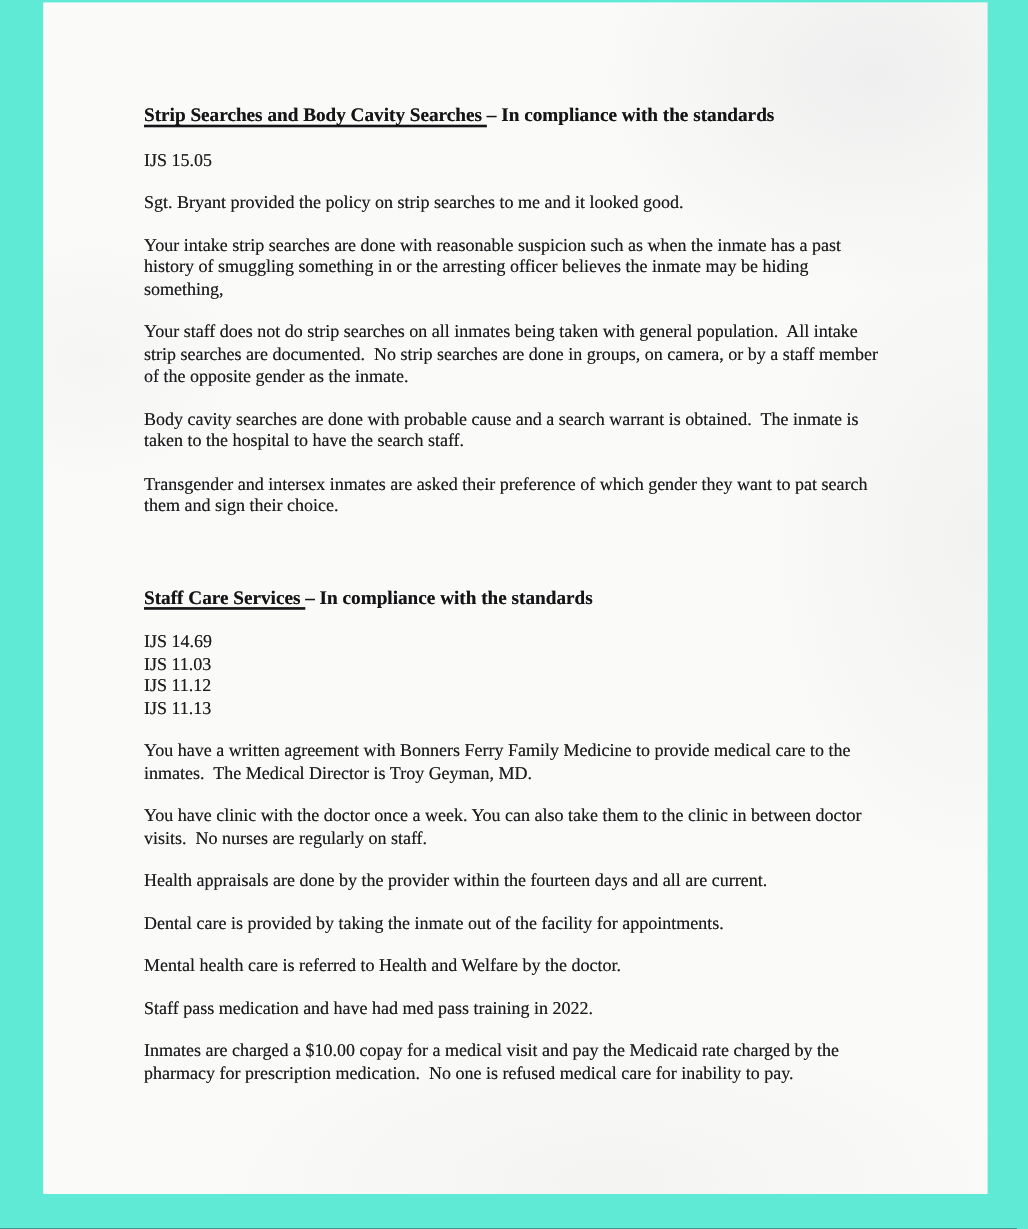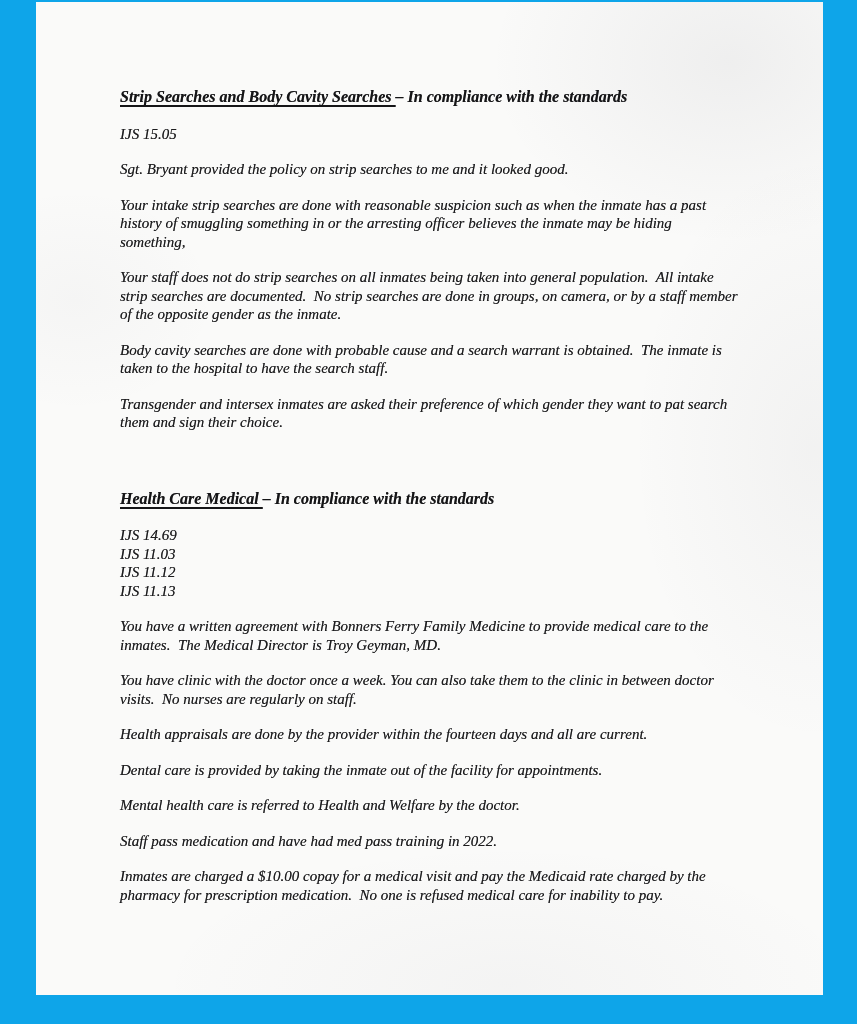--- a/index.html
+++ b/index.html
@@ -9,22 +9,21 @@
     height: 1024px;
     background: #0e0f13;
     overflow: hidden;
     font-family: "Liberation Serif", "DejaVu Serif", serif;
   }
 
   .stage {
     position: relative;
     width: 857px;
     height: 1024px;
-    background: #0ea5e9;
-    font-style: italic;
+    background: #5eead4;
   }
 
   .page {
     position: absolute;
     left: 36px;
     top: 2px;
     width: 787px;
     height: 993px;
     background: #fafaf9;
     overflow: hidden;
@@ -96,27 +95,27 @@
 
       <div class="section section-1">
         <h2 class="heading"><span class="h-underlined">Strip Searches and Body Cavity Searches </span><span>– In compliance with the standards</span></h2>
 
         <div class="codes">
           <div class="code-line">IJS 15.05</div>
         </div>
 
         <p class="para">Sgt. Bryant provided the policy on strip searches to me and it looked good.</p>
         <p class="para">Your intake strip searches are done with reasonable suspicion such as when the inmate has a past history of smuggling something in or the arresting officer believes the inmate may be hiding something,</p>
-        <p class="para">Your staff does not do strip searches on all inmates being taken into general population.  All intake strip searches are documented.  No strip searches are done in groups, on camera, or by a staff member of the opposite gender as the inmate.</p>
+        <p class="para">Your staff does not do strip searches on all inmates being taken with general population.  All intake strip searches are documented.  No strip searches are done in groups, on camera, or by a staff member of the opposite gender as the inmate.</p>
         <p class="para">Body cavity searches are done with probable cause and a search warrant is obtained.  The inmate is taken to the hospital to have the search staff.</p>
         <p class="para">Transgender and intersex inmates are asked their preference of which gender they want to pat search them and sign their choice.</p>
       </div>
 
       <div class="section section-2">
-        <h2 class="heading"><span class="h-underlined">Health Care Medical </span><span>– In compliance with the standards</span></h2>
+        <h2 class="heading"><span class="h-underlined">Staff Care Services </span><span>– In compliance with the standards</span></h2>
 
         <div class="codes">
           <div class="code-line">IJS 14.69</div>
           <div class="code-line">IJS 11.03</div>
           <div class="code-line">IJS 11.12</div>
           <div class="code-line">IJS 11.13</div>
         </div>
 
         <p class="para">You have a written agreement with Bonners Ferry Family Medicine to provide medical care to the inmates.  The Medical Director is Troy Geyman, MD.</p>
         <p class="para">You have clinic with the doctor once a week. You can also take them to the clinic in between doctor visits.  No nurses are regularly on staff.</p>

